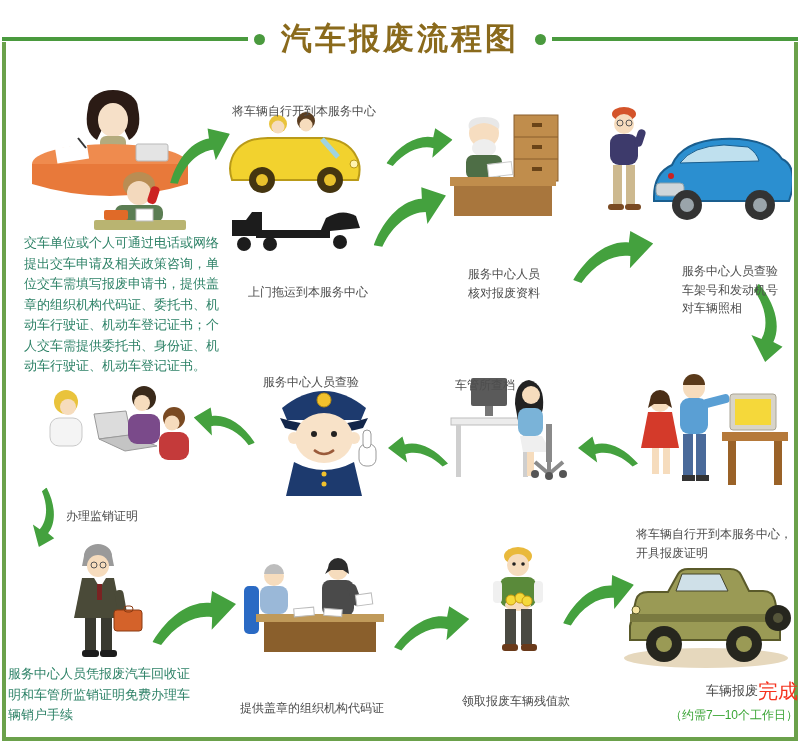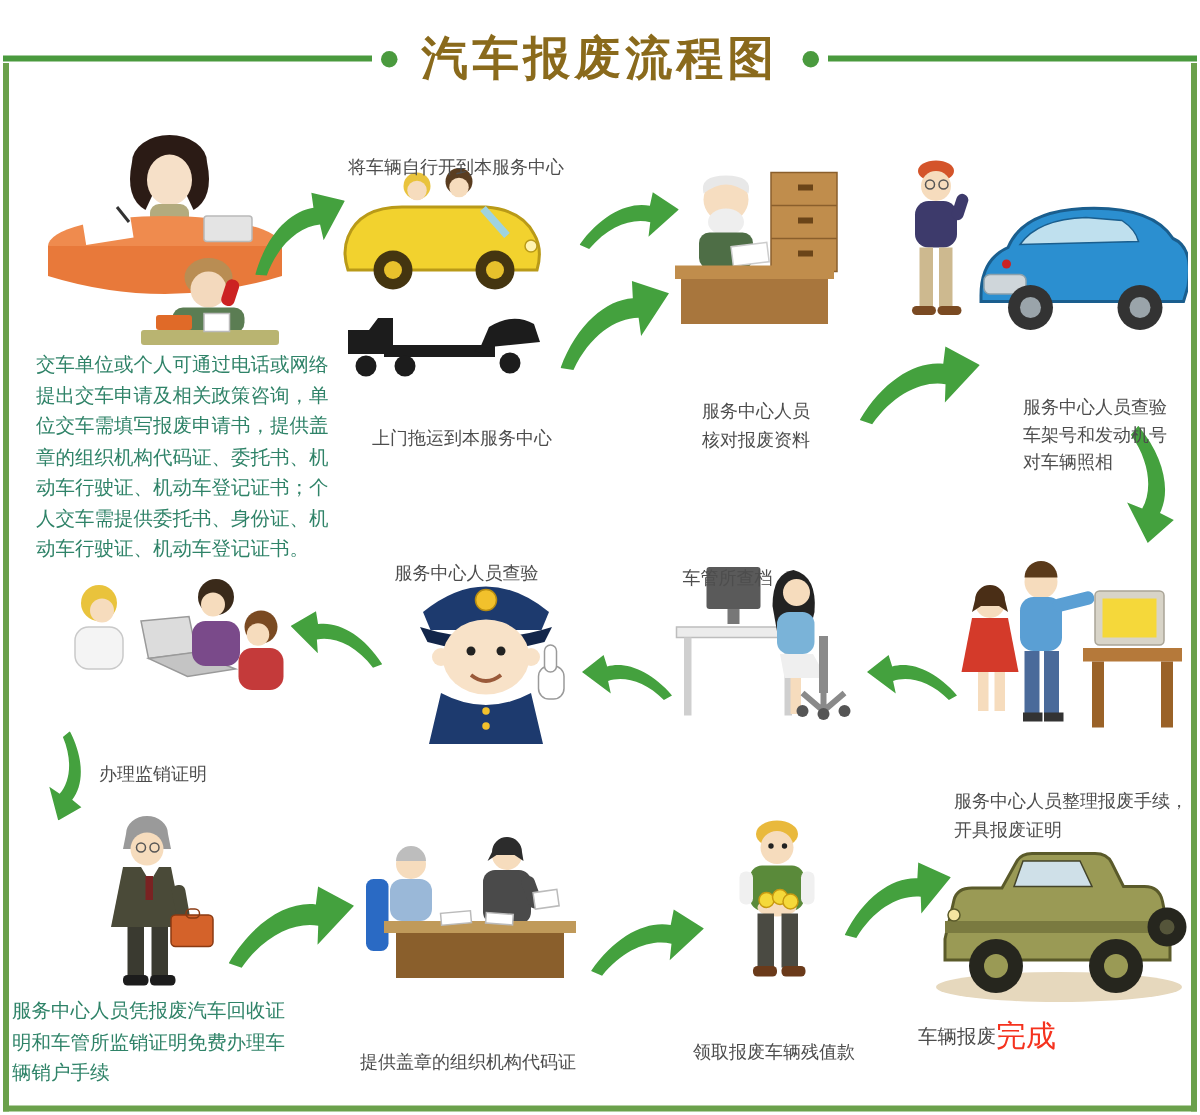--- a/index.html
+++ b/index.html
@@ -26,21 +26,21 @@
   .scene{position:absolute;}
   .arrow{position:absolute;color:#44a13e;}
   .lbl{
     position:absolute;font-size:12px;color:#4d4d4d;
     white-space:pre-line;line-height:1.55;margin-top:22px;
   }
   .para{
     position:absolute;font-size:13px;color:#2f8368;line-height:1.58;
   }
   .finish{
-    position:absolute;left:612px;top:676px;width:186px;text-align:left;line-height:1.5;
+    position:absolute;left:612px;top:676px;width:186px;text-align:right;line-height:1.5;
   }
   .finish .fprefix{font-size:13px;color:#4d4d4d;vertical-align:middle;}
   .finish .fmain{font-size:20px;color:#f5321e;vertical-align:middle;}
   .finish .fnote{font-size:12px;color:#3aa535;display:block;}
 </style>
 </head>
 <body>
 
 <svg width="0" height="0" style="position:absolute" aria-hidden="true">
   <defs>
@@ -319,22 +319,23 @@
 
 <div class="lbl" style="left:232px;top:80px">将车辆自行开到本服务中心</div>
 <div class="lbl" style="left:248px;top:261px">上门拖运到本服务中心</div>
 <div class="lbl" style="left:468px;top:243px">服务中心人员
 核对报废资料</div>
 <div class="lbl" style="left:682px;top:240px">服务中心人员查验
 车架号和发动机号
 对车辆照相</div>
 <div class="lbl" style="left:263px;top:351px">服务中心人员查验</div>
 <div class="lbl" style="left:455px;top:354px">车管所查档</div>
-<div class="lbl" style="left:636px;top:503px">服务中心人员整理报废手续，
+<div class="lbl" style="left:636px;top:503px">将车辆自行开到本服务中心，
 开具报废证明</div>
 <div class="lbl" style="left:66px;top:485px">办理监销证明</div>
 <div class="para" style="left:8px;top:664px;width:188px">服务中心人员凭报废汽车回收证明和车管所监销证明免费办理车辆销户手续</div>
 <div class="lbl" style="left:240px;top:677px">提供盖章的组织机构代码证</div>
 <div class="lbl" style="left:462px;top:670px">领取报废车辆残值款</div>
 
 <div class="finish">
   <span class="fprefix">车辆报废</span><span class="fmain">完成</span>
+  <span class="fnote">（约需7—10个工作日）</span>
 </div>
 
 </body></html>

